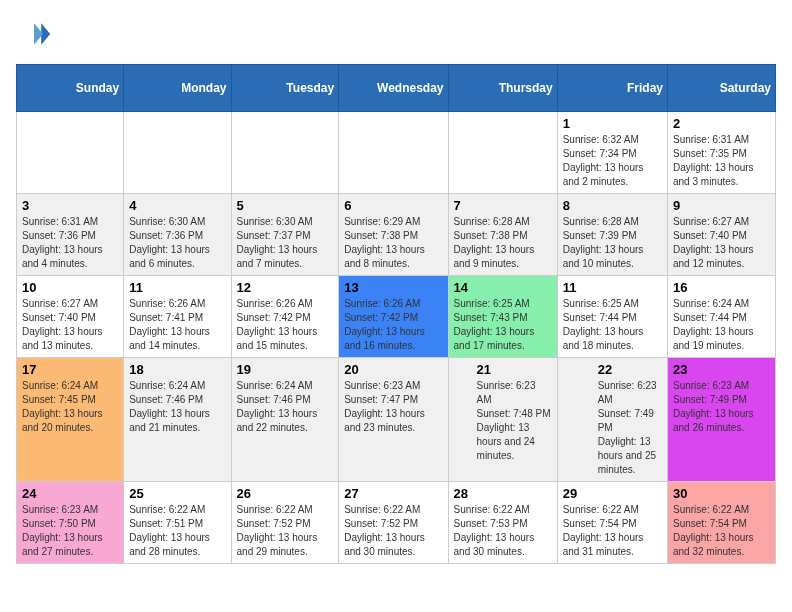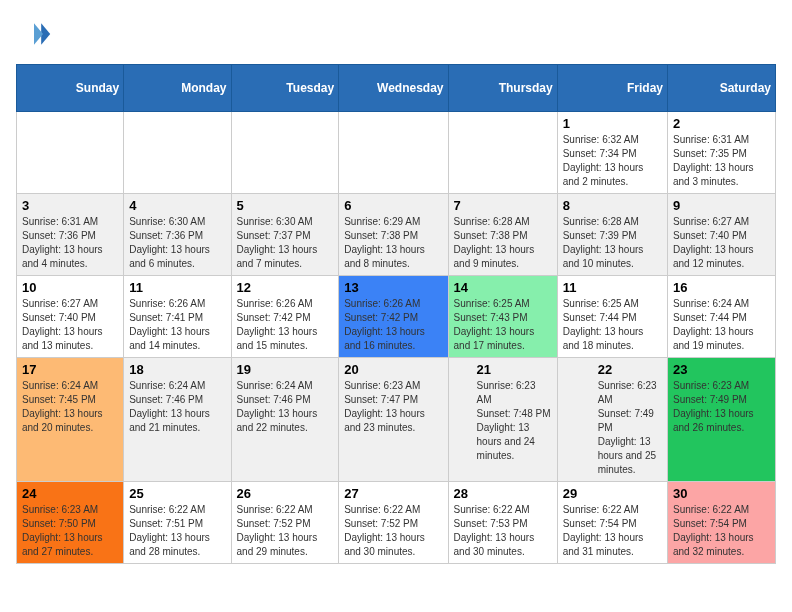--- a/index.html
+++ b/index.html
@@ -217,27 +217,27 @@
           <div class="day-info">Sunrise: 6:23 AM<br>Sunset: 7:47 PM<br>Daylight: 13 hours and 23 minutes.</div>
         </td>
         <td style="background: rgb(240, 240, 240); padding-left: 28px;">
           <span class="day-number">21</span>
           <div class="day-info">Sunrise: 6:23 AM<br>Sunset: 7:48 PM<br>Daylight: 13 hours and 24 minutes.</div>
         </td>
         <td style="background: rgb(240, 240, 240); padding-left: 40px;">
           <span class="day-number">22</span>
           <div class="day-info">Sunrise: 6:23 AM<br>Sunset: 7:49 PM<br>Daylight: 13 hours and 25 minutes.</div>
         </td>
-        <td style="background: #22c55e;">
+        <td style="background: #d946ef;">
           <span class="day-number">23</span>
           <div class="day-info">Sunrise: 6:23 AM<br>Sunset: 7:49 PM<br>Daylight: 13 hours and 26 minutes.</div>
         </td>
       </tr>
       <tr>
-        <td style="background: #f97316;">
+        <td style="background: #f9a8d4;">
           <span class="day-number">24</span>
           <div class="day-info">Sunrise: 6:23 AM<br>Sunset: 7:50 PM<br>Daylight: 13 hours and 27 minutes.</div>
         </td>
         <td style="background: rgb(255, 255, 255);">
           <span class="day-number">25</span>
           <div class="day-info">Sunrise: 6:22 AM<br>Sunset: 7:51 PM<br>Daylight: 13 hours and 28 minutes.</div>
         </td>
         <td style="background: rgb(255, 255, 255);">
           <span class="day-number">26</span>
           <div class="day-info">Sunrise: 6:22 AM<br>Sunset: 7:52 PM<br>Daylight: 13 hours and 29 minutes.</div>

